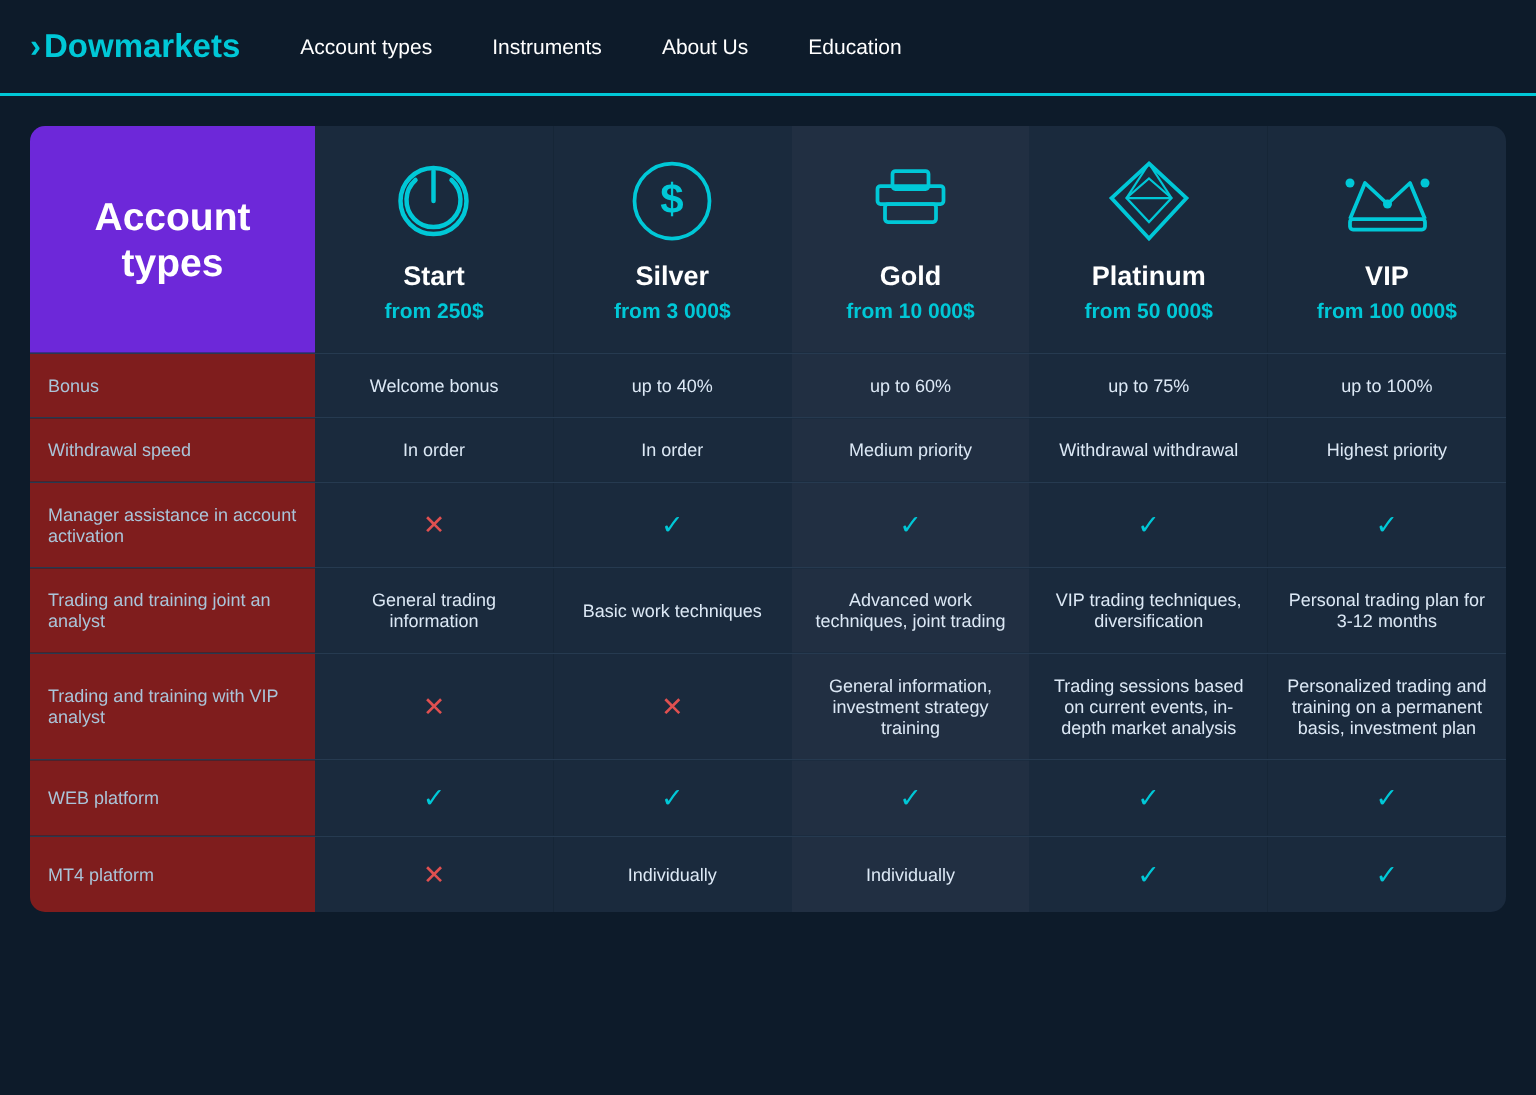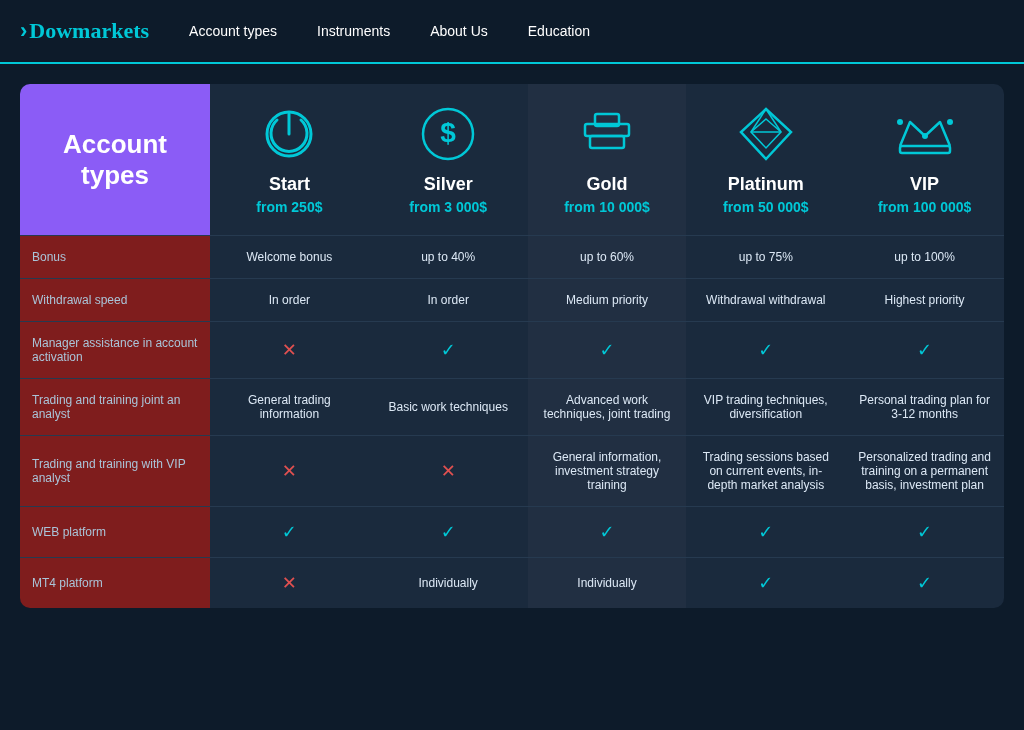--- a/index.html
+++ b/index.html
@@ -28,21 +28,21 @@
       color: #00c8d7;
       font-size: 22px;
       font-weight: bold;
       margin-right: 2px;
     }
     .logo-text {
       font-size: 22px;
       font-weight: bold;
       color: #fff;
     }
-    .logo-text span { color: #00c8d7; font-family: Liberation Serif, serif; }
+    .logo-text span { color: #00c8d7; }
     .nav-links {
       display: flex;
       gap: 40px;
     }
     .nav-links a {
       color: #ffffff;
       text-decoration: none;
       font-size: 14px;
       cursor: pointer;
     }
@@ -58,21 +58,21 @@
       overflow: hidden;
     }
 
     
     .header-row {
       display: grid;
       grid-template-columns: 190px repeat(5, 1fr);
     }
 
     .header-title-cell {
-      background-color: #8b5cf6;
+      background-color: #6d28d9;
       display: flex;
       align-items: center;
       justify-content: center;
       padding: 20px;
     }
     .header-title-cell h1 {
       font-size: 26px;
       font-weight: bold;
       color: #fff;
       text-align: center;

